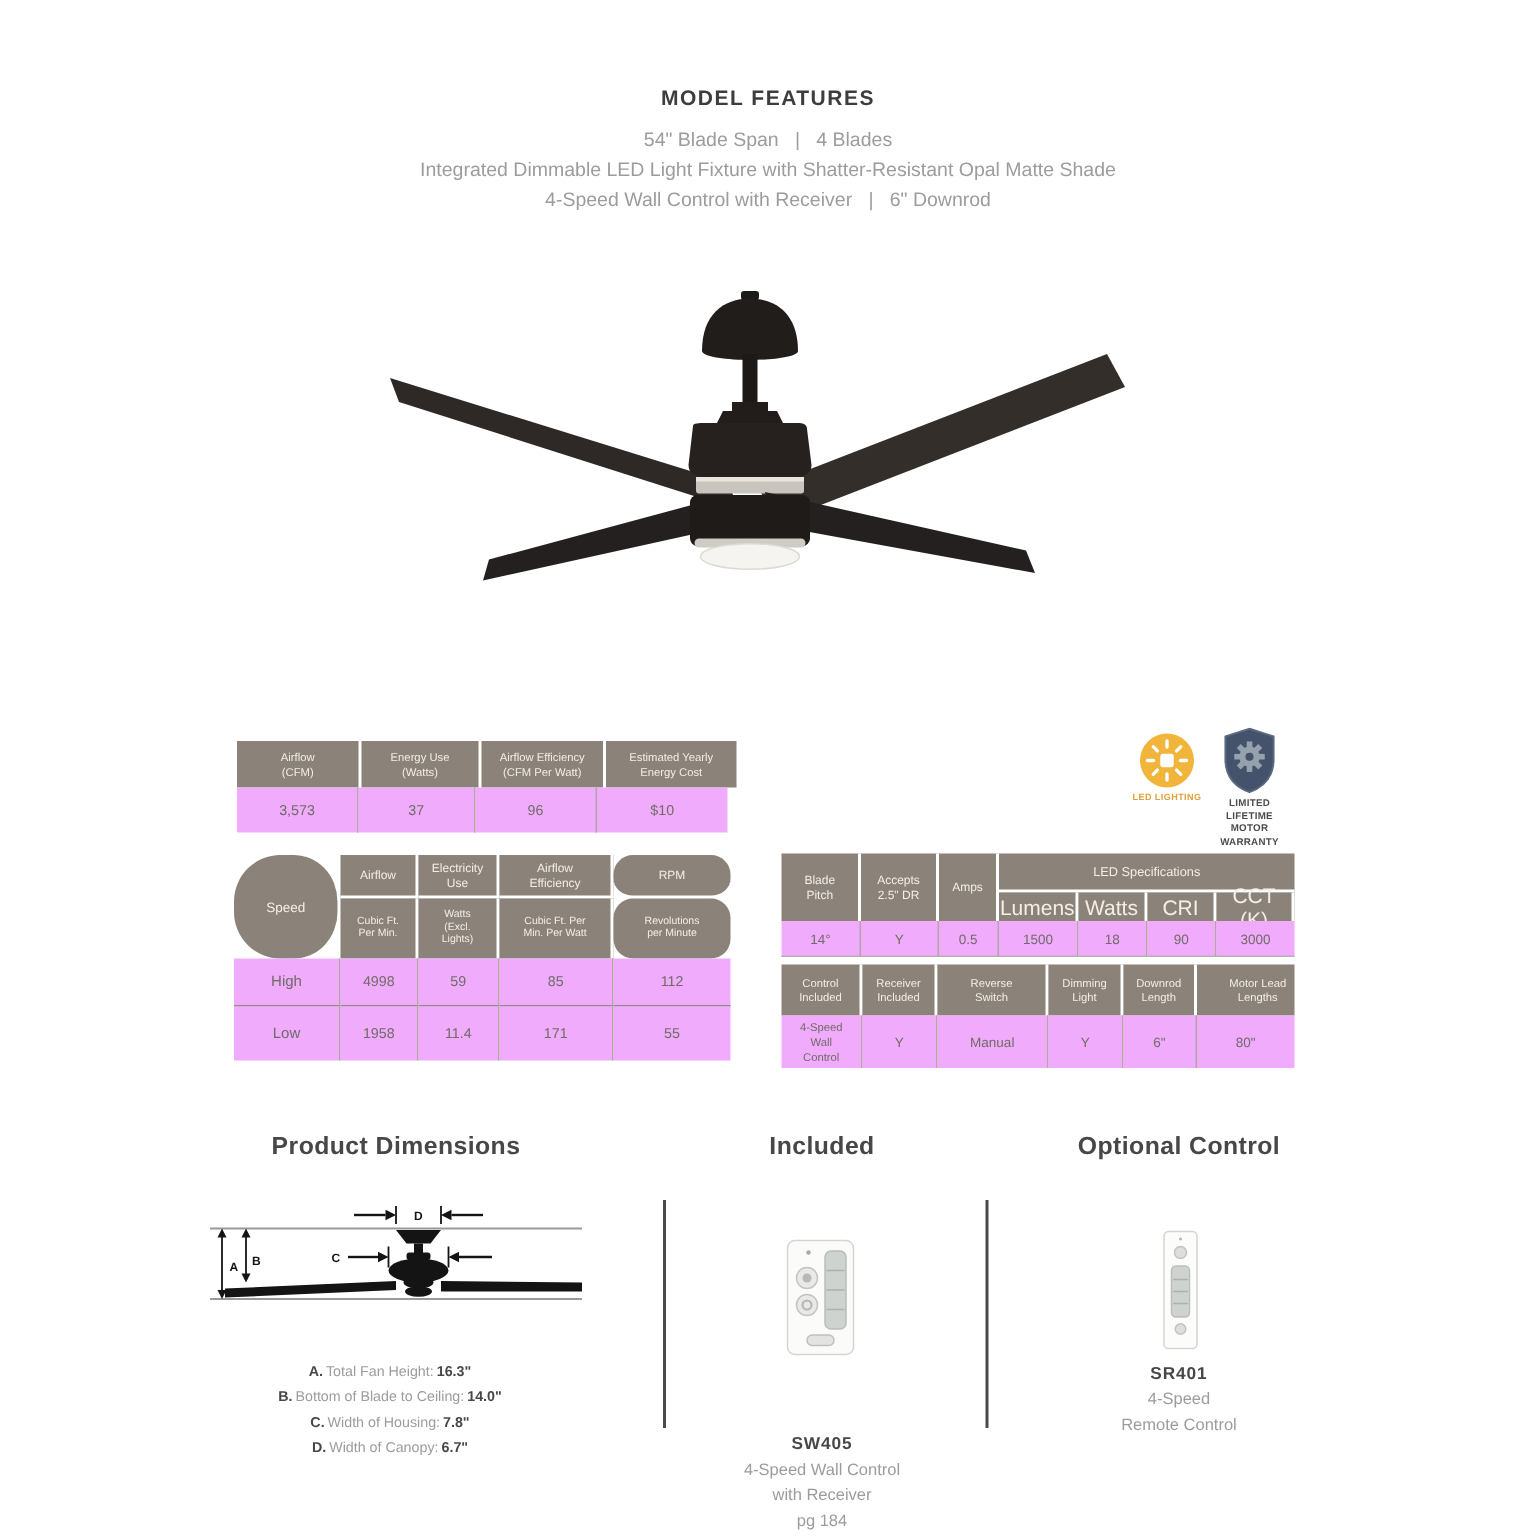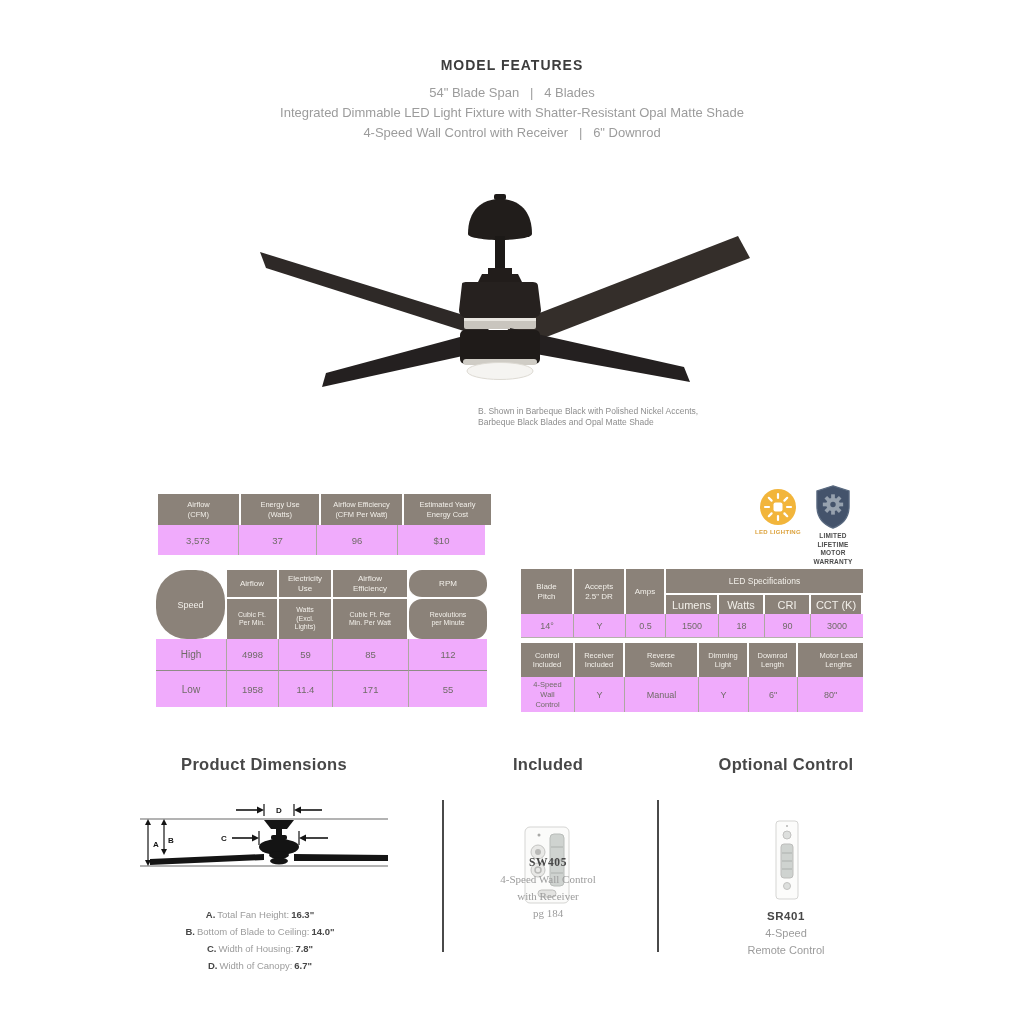--- a/index.html
+++ b/index.html
@@ -42,21 +42,21 @@
   .t2 .dv { font-size:9.5px; border-right:1px solid #ADA8A1; }
   .t2 .r3 { grid-row:3; border-bottom:1.5px solid #8f8b86; }
   .t2 .r4 { grid-row:4; }
   .t2 .rl.c5x, .t2 .dv.last { border-right:none; }
 
   
   .t3 { position:absolute; left:521px; top:569px; width:342px; display:grid;
     grid-template-columns:53px 52px 40px 53px 46px 46px 52px; grid-template-rows:26px 19px 24px; }
   .t3 .span2 { grid-row:1/3; font-size:8px; line-height:10px; border-right:2px solid #fff; }
   .t3 .ledt { grid-column:4/8; grid-row:1; font-size:8.5px; border-bottom:2px solid #fff; }
-  .t3 .leds { grid-row:2; font-size:11px; border-right:2px solid #fff; }
+  .t3 .leds { grid-row:2; font-size:14px; border-right:2px solid #fff; }
   .t3 .leds:last-of-type { border-right:none; }
   .t3 .dv { grid-row:3; font-size:9px; border-right:1px solid #ADA8A1; border-bottom:1px solid #b5b1ab; }
   .t3 .dv.last { border-right:none; }
 
   
   .t4 { position:absolute; left:521px; top:643px; width:342px; display:grid;
     grid-template-columns:54px 50px 74px 50px 49px 65px; grid-template-rows:34px 35px; }
   .t4 .hcell { grid-row:1; font-size:7.5px; line-height:9px; border-right:2px solid #fff; }
   .t4 .hcell.last { border-right:none;padding-left:16px; }
   .t4 .dv { grid-row:2; font-size:9px; line-height:10px; border-right:1px solid #ADA8A1; }
@@ -80,21 +80,21 @@
 
   .dim-diagram { position:absolute; left:138px; top:798px; width:256px; height:86px; }
   .dim-list { position:absolute; left:139px; top:906px; width:242px; text-align:center;
     font-size:9.5px; color:#9c9c9c; line-height:17px; }
   .dim-list b { color:#474747; }
   .dim-list .sp { margin:0 2px; }
 
   .panel-text { position:absolute; width:200px; text-align:center; }
   .panel-text .model { font-size:11.5px; font-weight:bold; color:#474747; letter-spacing:0.6px; margin-bottom:3px; }
   .panel-text .ln { font-size:11px; color:#9c9c9c; line-height:17px; }
-  .pt-inc { left:448px; top:856px;font-family:Liberation Serif, serif; }
+  .pt-inc { left:448px; top:957px; }
   .pt-opt { left:686px; top:910px; }
   .wall-svg { position:absolute; left:524px; top:826px; width:46px; height:78px; }
   .remote-svg { position:absolute; left:775px; top:820px; width:24px; height:80px; }
 </style>
 </head>
 <body>
 
 <div class="page">
 
   <div class="model-title">MODEL FEATURES</div>
@@ -119,24 +119,20 @@
     <rect x="212" y="136" width="72" height="11" rx="2" fill="#C9C5BE"></rect>
     <rect x="212" y="136" width="72" height="3" fill="#E8E5DF"></rect>
 
     <polygon points="234,148 74,191 70,205 238,168" fill="#242020"></polygon>
     <polygon points="258,146 432,185 438,200 262,168" fill="#242020"></polygon>
 
     <rect x="208" y="148" width="80" height="34" rx="5" fill="#1F1B19"></rect>
     <rect x="211" y="177" width="74" height="6" rx="3" fill="#CFCCC5"></rect>
     <ellipse cx="248" cy="189" rx="33" ry="8.5" fill="#F5F4F1" stroke="#DDDAD3" stroke-width="1"></ellipse>
   </svg>
-  <div class="caption">
-    <div>B.  Shown in Barbeque Black with Polished Nickel Accents,</div>
-    <div>Barbeque Black Blades and Opal Matte Shade</div>
-  </div>
 
   <div class="t1">
     <div class="t1-head">
       <div class="hcell">Airflow
 (CFM)</div>
       <div class="hcell">Energy Use
 (Watts)</div>
       <div class="hcell">Airflow Efficiency
 (CFM Per Watt)</div>
       <div class="hcell">Estimated Yearly

